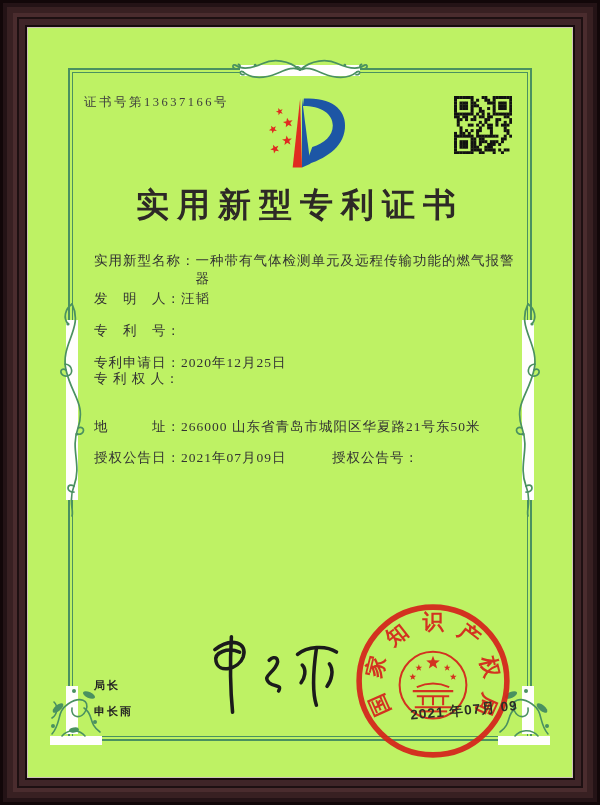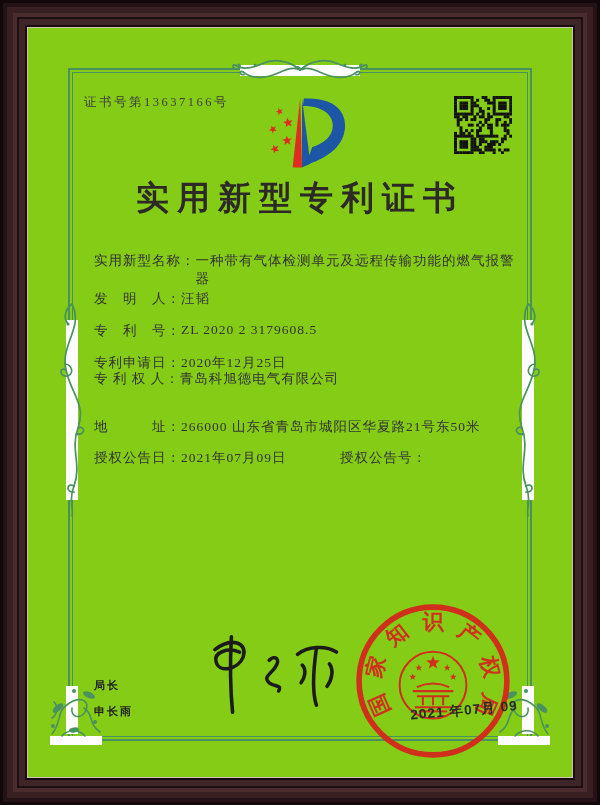--- a/index.html
+++ b/index.html
@@ -1,48 +1,48 @@
 <!DOCTYPE html>
 <html><head>
 <meta charset="utf-8">
 <style>
   html,body{margin:0;padding:0;width:600px;height:805px;overflow:hidden;background:#160a0c;}
   *{box-sizing:border-box;}
   body{font-family:"Liberation Serif","DejaVu Serif",serif;}
 
   .paper{
-    position:absolute;left:28px;top:28px;width:544px;height:749px;background:#84cc16;
+    position:absolute;left:28px;top:28px;width:544px;height:749px;background:#bef264;
     box-shadow:
       0 0 0 1px #cfc2b8,
       0 0 0 3px #170b0d,
       0 0 0 9px #3f2528,
       0 0 0 11px #1d1012,
       0 0 0 15px #4a2c2e,
       0 0 0 21px #382022,
       0 0 0 25px #241316,
       0 0 0 28px #120709;
   }
 
   .green-border{position:absolute;left:40px;top:40px;right:40px;bottom:36px;border:2px solid #4a9160;z-index:1;}
   .green-border::after{content:"";position:absolute;inset:2px;border:1px solid #4a9160;}
   .mask{position:absolute;background:#fffefd;z-index:2;}
   .orn{position:absolute;z-index:3;}
 
   .cert-no{position:absolute;left:56px;top:66px;font-size:12.5px;letter-spacing:2.5px;color:#3d3d3d;z-index:4;}
   .logo{position:absolute;left:218px;top:62px;z-index:4;}
   .qr{position:absolute;left:426px;top:68px;z-index:4;}
 
-  .title{position:absolute;left:0;top:148px;width:100%;text-align:center;margin:0;
+  .title{position:absolute;left:0;top:155px;width:100%;text-align:center;margin:0;
     font-size:33px;font-weight:600;letter-spacing:8px;color:#2d2926;z-index:4;}
 
   .field{position:absolute;left:66px;right:56px;display:flex;font-size:13.5px;color:#333;
     letter-spacing:1px;white-space:pre;z-index:4;}
   .field .lbl{flex:none;}
   .field .val{white-space:pre-wrap;}
-  .grant-no{position:absolute;left:238px;display:flex;white-space:pre;margin-left:8px;}
+  .grant-no{position:absolute;left:238px;display:flex;white-space:pre;}
 
   .paras{position:absolute;left:66px;top:448px;width:414px;z-index:4;}
   .paras p{margin:0;font-size:13px;line-height:19.5px;color:#3a3a3a;text-align:justify;
     text-indent:2em;font-style:italic;letter-spacing:.5px;}
 
   .signoff{position:absolute;left:66px;top:644px;z-index:4;font-family:"Liberation Sans","DejaVu Sans",sans-serif;}
   .signoff div{font-size:11px;font-weight:700;color:#222;line-height:26px;letter-spacing:2px;}
   .signature{position:absolute;left:150px;top:604px;z-index:5;}
 
   .seal{position:absolute;left:322px;top:570px;z-index:6;opacity:.94;}
@@ -367,27 +367,27 @@
 
   <h1 class="title">实用新型专利证书</h1>
 
   <div class="field" style="top:224px">
     <span class="lbl">实用新型名称：</span><span class="val">一种带有气体检测单元及远程传输功能的燃气报警器</span>
   </div>
   <div class="field" style="top:262px">
     <span class="lbl">发　明　人：</span><span class="val">汪韬</span>
   </div>
   <div class="field" style="top:294px">
-    <span class="lbl">专　利　号：</span><span class="val">ZL 2020 2 3179608.5</span>
+    <span class="lbl">专　利　号：</span>
   </div>
   <div class="field" style="top:326px">
     <span class="lbl">专利申请日：</span><span class="val">2020年12月25日</span>
   </div>
   <div class="field" style="top:342px">
-    <span class="lbl">专 利 权 人：</span><span class="val">青岛科旭德电气有限公司</span>
+    <span class="lbl">专 利 权 人：</span>
   </div>
   <div class="field" style="top:390px">
     <span class="lbl">地　　　址：</span><span class="val">266000 山东省青岛市城阳区华夏路21号东50米</span>
   </div>
   <div class="field" style="top:421px">
     <span class="lbl">授权公告日：</span><span class="val">2021年07月09日</span>
     <span class="grant-no"><span>授权公告号：</span></span>
   </div>
 
 

